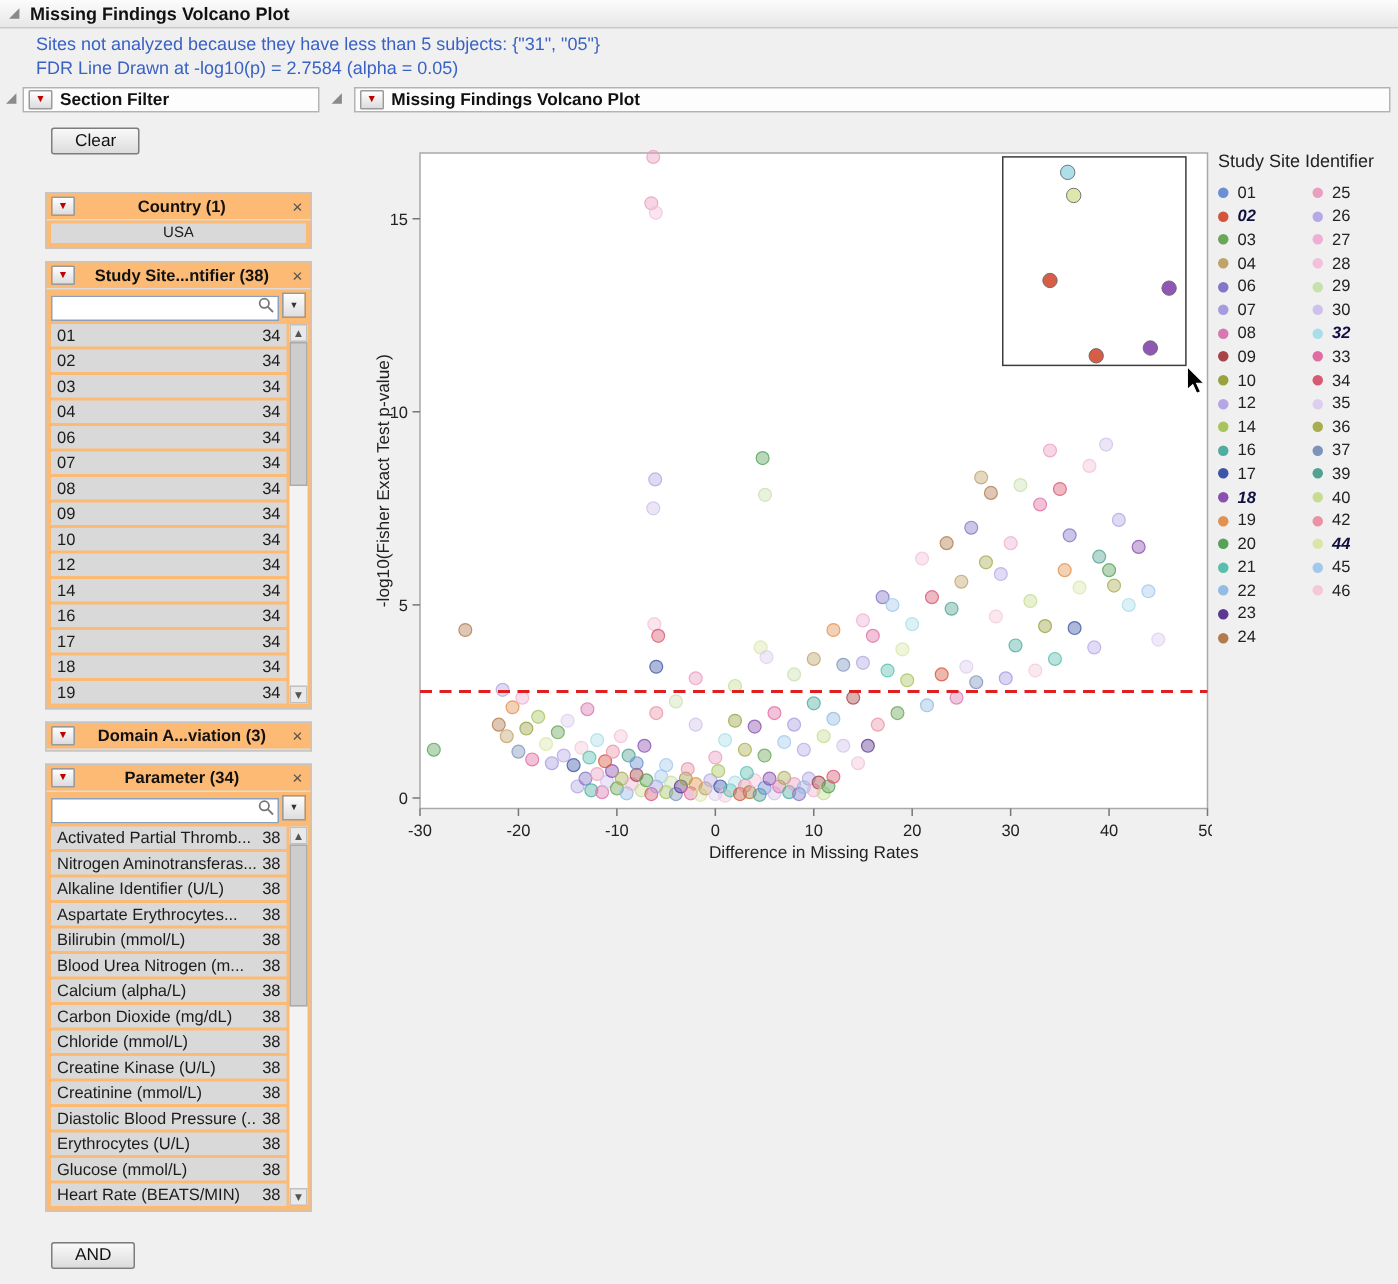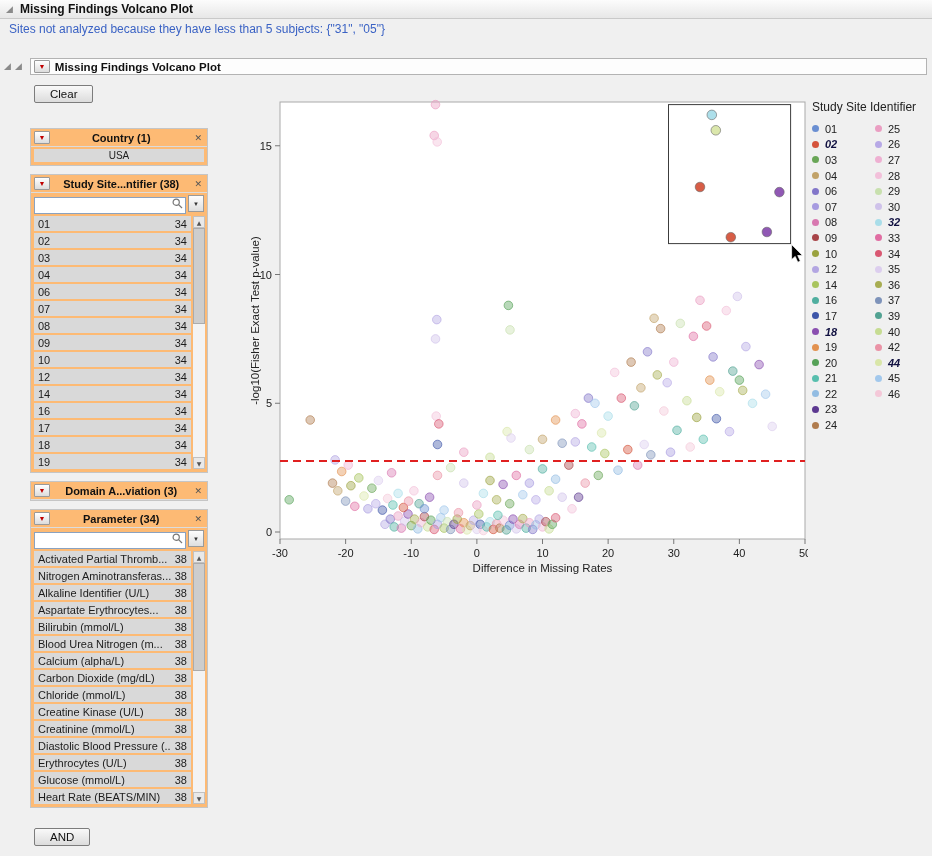--- a/index.html
+++ b/index.html
@@ -6,21 +6,21 @@
   body{font-family:"Liberation Sans",sans-serif;}
   .window{position:relative;width:932px;height:856px;background:#f0f0f0;overflow:hidden;}
 
   
   .titlebar{position:absolute;top:0;left:0;right:0;height:18px;background:linear-gradient(#fcfcfc,#e7e7e7);
     border-bottom:1px solid #c9c9c9;display:flex;align-items:center;padding-left:4px;}
   .disc{color:#8a8a8a;font-size:9px;line-height:1;padding:0 2px;font-family:"DejaVu Sans",sans-serif;}
   .wtitle{font-weight:bold;font-size:12px;color:#111;margin-left:5px;}
 
   
-  .notes{position:absolute;top:21px;left:9px;}
+  .notes{position:absolute;top:21px;left:24px;}
   .note{color:#3a62c4;font-size:12px;line-height:16px;}
 
   
   .hdr-row{position:absolute;top:58px;left:2px;right:5px;height:17px;display:flex;align-items:center;}
   .hdr-box{height:15px;border:1px solid #b3b3b3;background:#fdfdfd;display:flex;align-items:center;gap:5px;padding:0 3px;}
   .hdr-filter{width:190px;margin:0 6px 0 2px;}
   .hdr-plot{flex:1;margin-left:6px;}
   .hdr-title{font-weight:bold;font-size:11.5px;color:#111;white-space:nowrap;}
 
   .redbtn{width:14px;height:11px;border:1px solid #9a9a9a;border-radius:1px;background:linear-gradient(#ffffff,#dcdcdc);
@@ -80,24 +80,29 @@
 
 <div class="window">
 
   <div class="titlebar">
     <span class="disc">◢</span>
     <span class="wtitle">Missing Findings Volcano Plot</span>
   </div>
 
   <div class="notes">
     <div class="note">Sites not analyzed because they have less than 5 subjects: {"31", "05"}</div>
+    <div class="note">FDR Line Drawn at -log10(p) = 2.7584 (alpha = 0.05)</div>
   </div>
 
   <div class="hdr-row">
     <span class="disc">◢</span>
+    <div class="hdr-box hdr-filter">
+      <span class="redbtn">▼</span>
+      <span class="hdr-title">Section Filter</span>
+    </div>
     <span class="disc">◢</span>
     <div class="hdr-box hdr-plot">
       <span class="redbtn">▼</span>
       <span class="hdr-title">Missing Findings Volcano Plot</span>
     </div>
   </div>
 
   <div class="filter-panel">
     <button class="btn clear">Clear</button>
 

